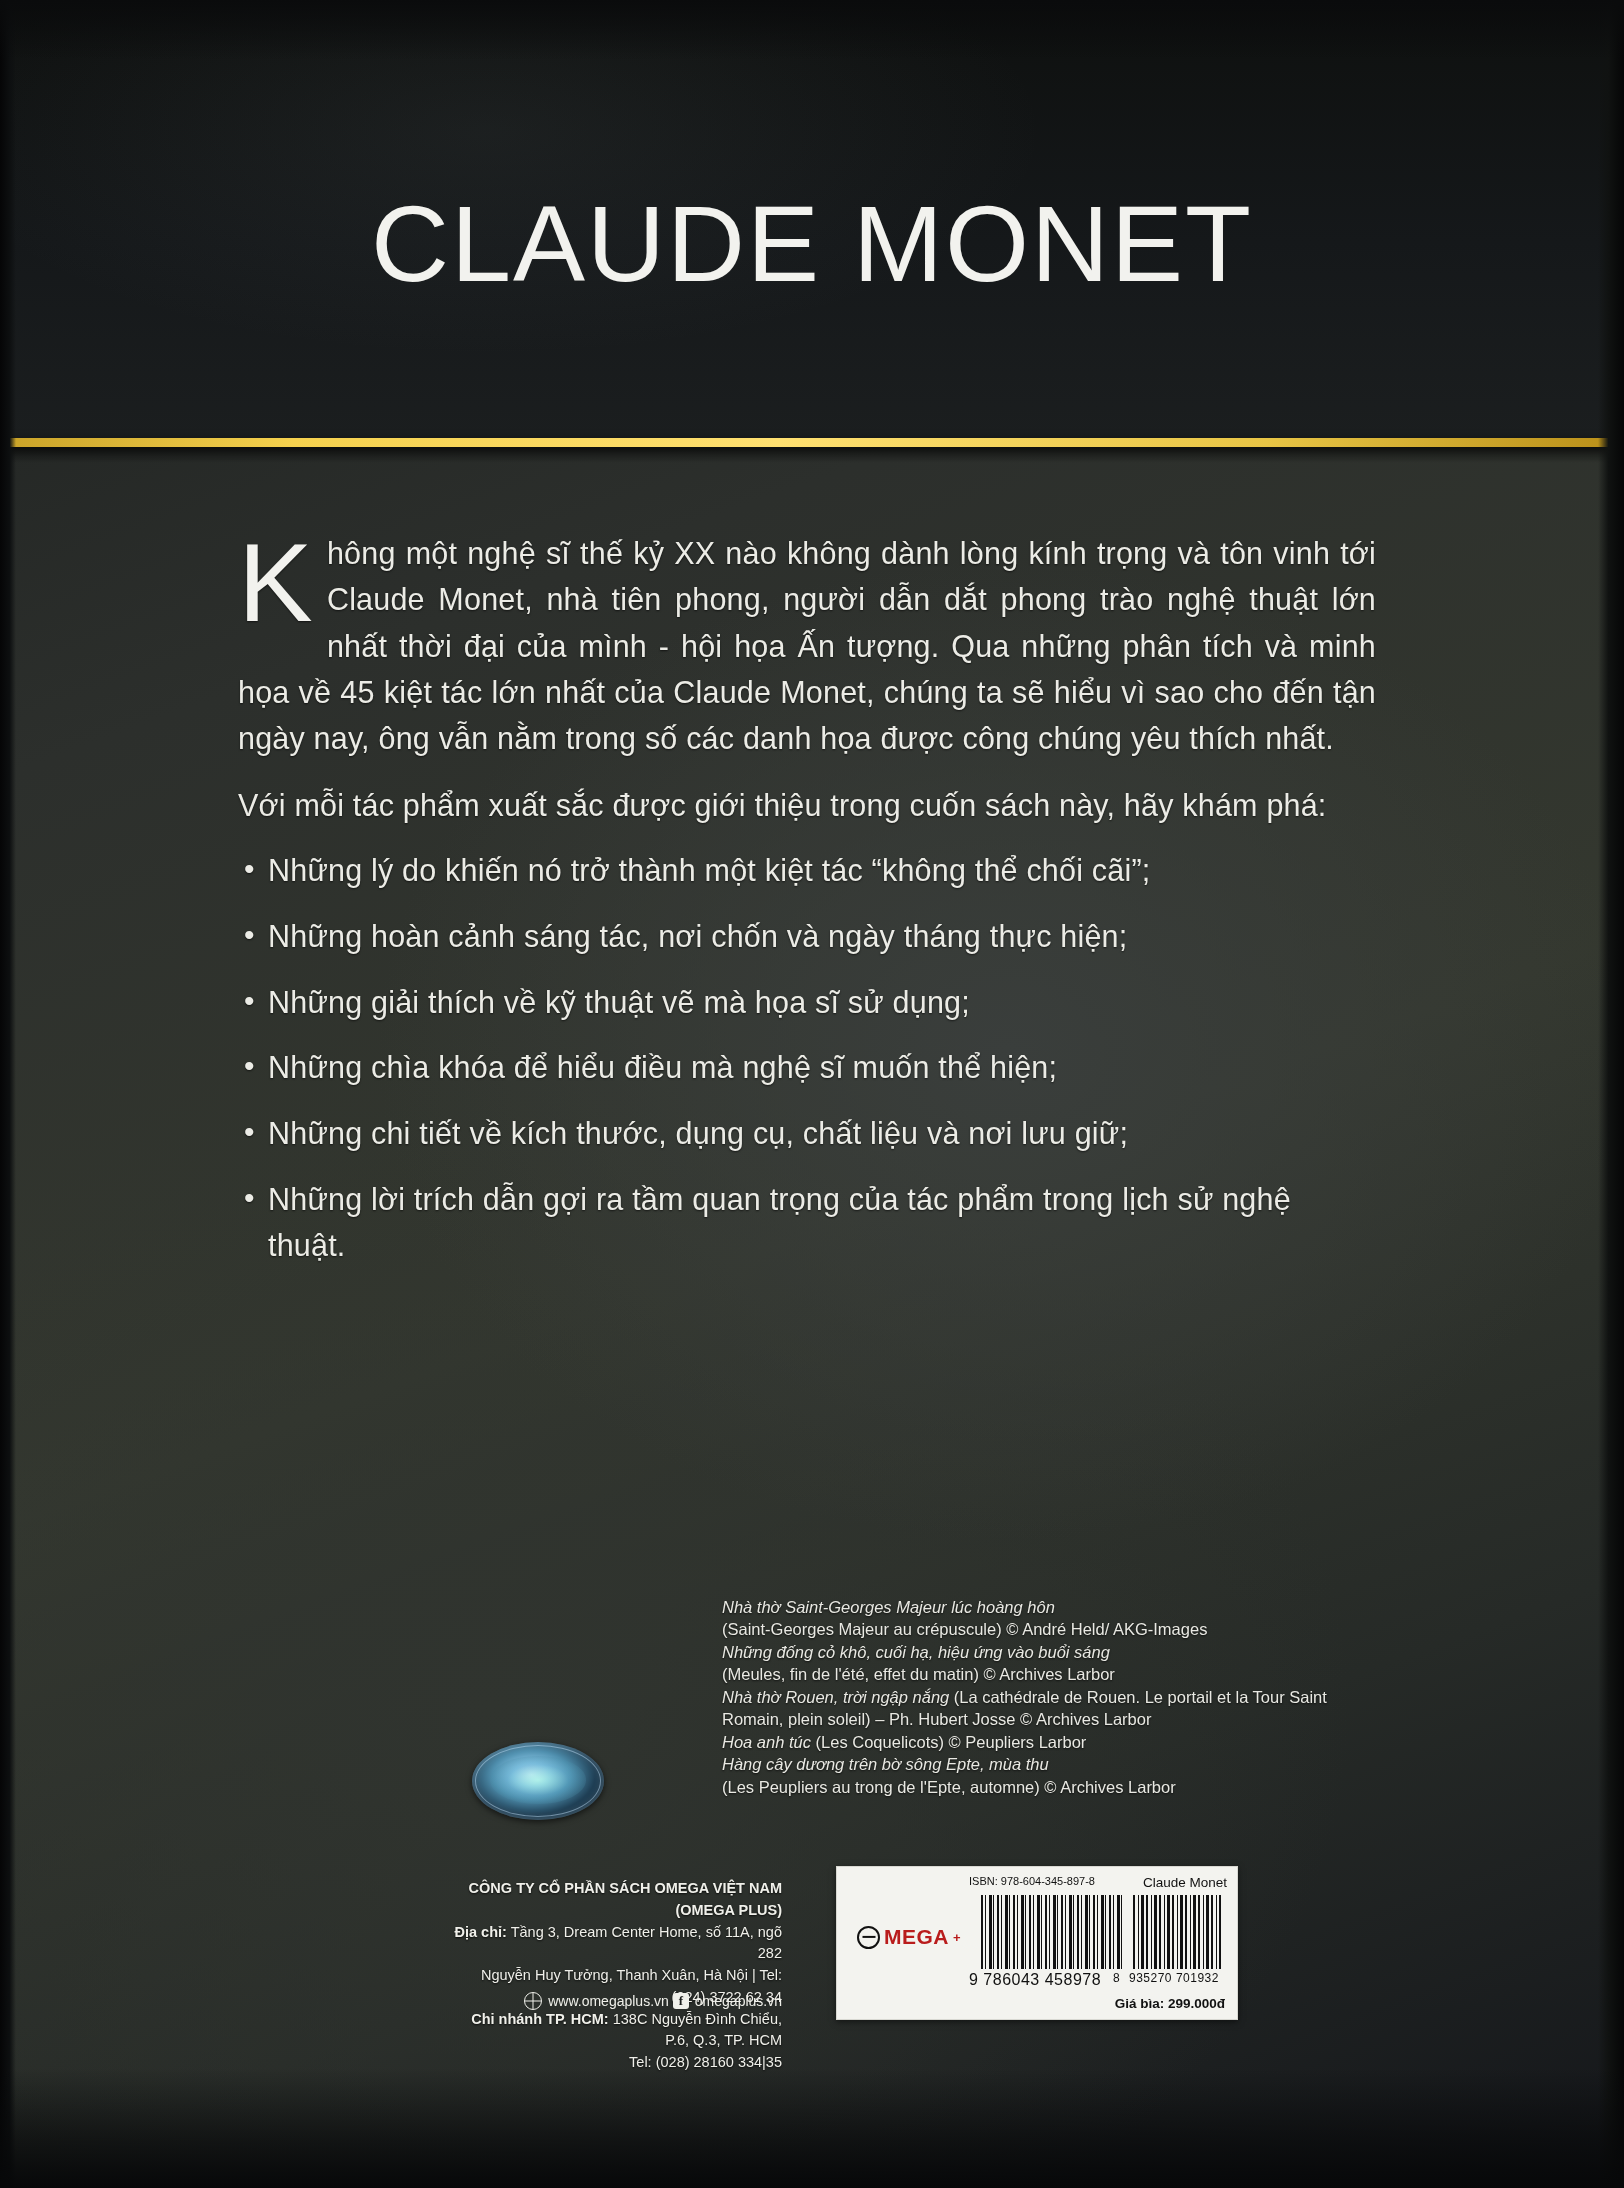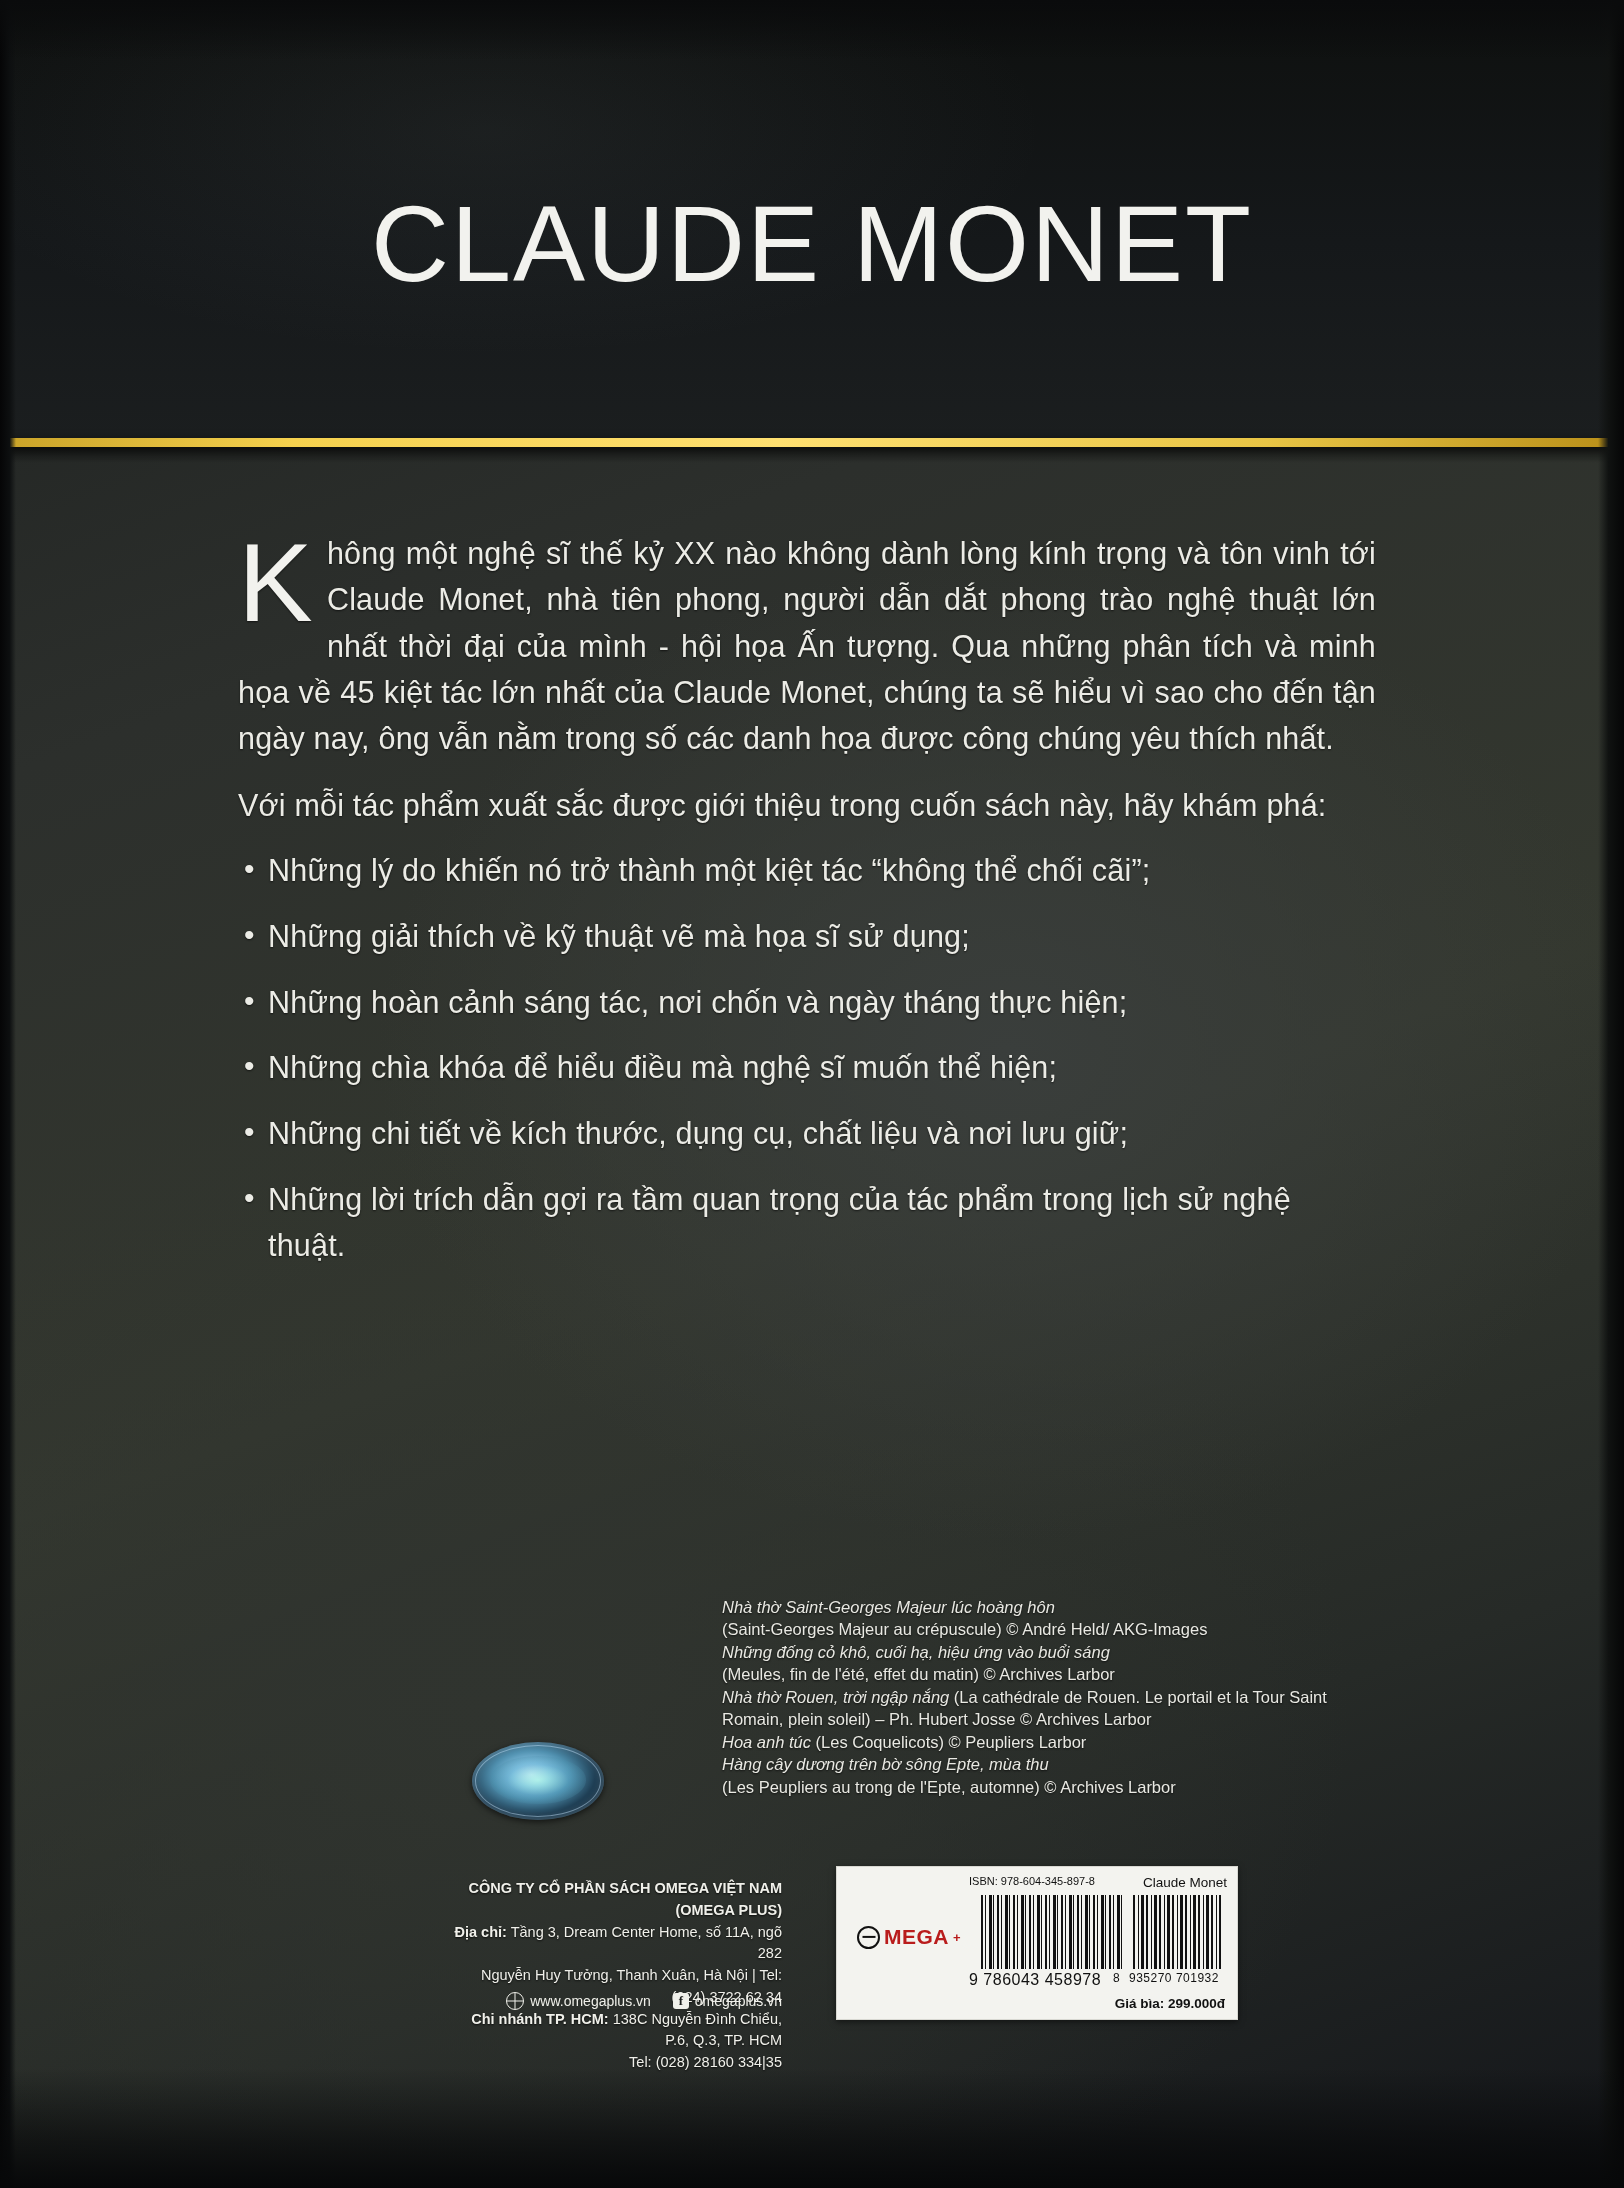--- a/index.html
+++ b/index.html
@@ -174,21 +174,21 @@
     text-shadow: 0 1px 2px rgba(0,0,0,0.75);
   }
   .pub .b { font-weight: 700; }
   .pub-links {
     position: absolute;
     left: 452px;
     top: 1992px;
     width: 330px;
     display: flex;
     justify-content: flex-end;
-    gap: 22px;
+    gap: 4px;
     align-items: center;
     color: #f0f0ea;
     font-size: 14px;
   }
   .pub-links .ic {
     display: inline-flex; align-items: center; gap: 6px;
   }
   .globe {
     width: 16px; height: 16px; border-radius: 50%;
     border: 1.6px solid #f0f0ea; position: relative; display: inline-block;
@@ -286,22 +286,22 @@
   <div class="gold-rule"></div>
   <div class="gold-rule-shadow"></div>
 
   <div class="blurb">
     <p class="dropcap-para">
       <span class="dropcap">K</span><span>hông một nghệ sĩ thế kỷ XX nào không dành lòng kính trọng và tôn vinh tới Claude Monet, nhà tiên phong, người dẫn dắt phong trào nghệ thuật lớn nhất thời đại của mình - hội họa Ấn tượng. Qua những phân tích và minh họa về 45 kiệt tác lớn nhất của Claude Monet, chúng ta sẽ hiểu vì sao cho đến tận ngày nay, ông vẫn nằm trong số các danh họa được công chúng yêu thích nhất.</span>
     </p>
     <p class="intro-line">Với mỗi tác phẩm xuất sắc được giới thiệu trong cuốn sách này, hãy khám phá:</p>
     <ul class="bullets">
       <li>Những lý do khiến nó trở thành một kiệt tác “không thể chối cãi”;</li>
+      <li>Những hoàn cảnh sáng tác, nơi chốn và ngày tháng thực hiện;</li>
       <li>Những giải thích về kỹ thuật vẽ mà họa sĩ sử dụng;</li>
-      <li>Những hoàn cảnh sáng tác, nơi chốn và ngày tháng thực hiện;</li>
       <li>Những chìa khóa để hiểu điều mà nghệ sĩ muốn thể hiện;</li>
       <li>Những chi tiết về kích thước, dụng cụ, chất liệu và nơi lưu giữ;</li>
       <li>Những lời trích dẫn gợi ra tầm quan trọng của tác phẩm trong lịch sử nghệ thuật.</li>
     </ul>
   </div>
 
   <div class="credits">
     <div>
       <span class="it">Nhà thờ Saint-Georges Majeur lúc hoàng hôn</span><br>
       <span>(Saint-Georges Majeur au crépuscule) © André Held/ AKG-Images</span>

